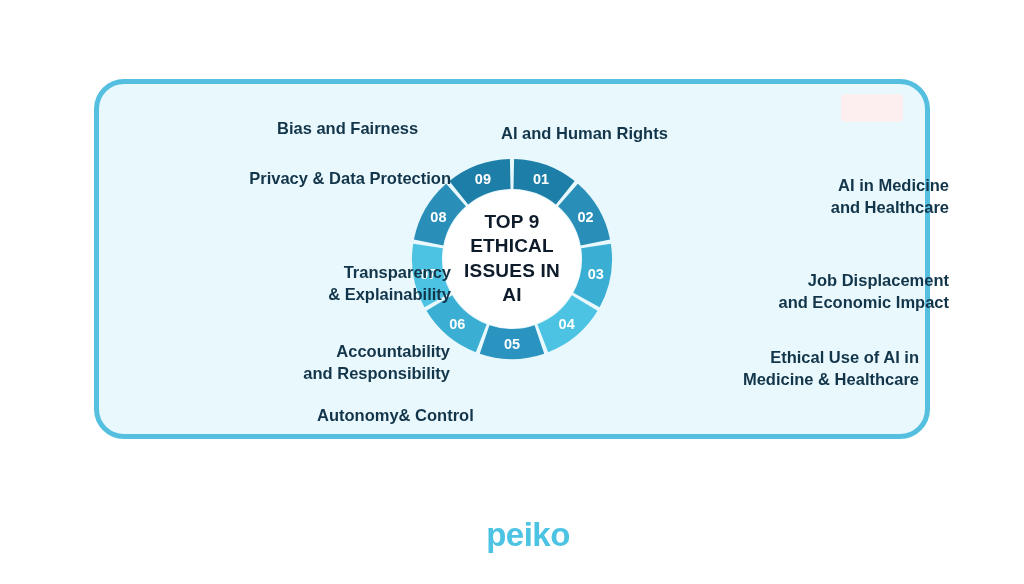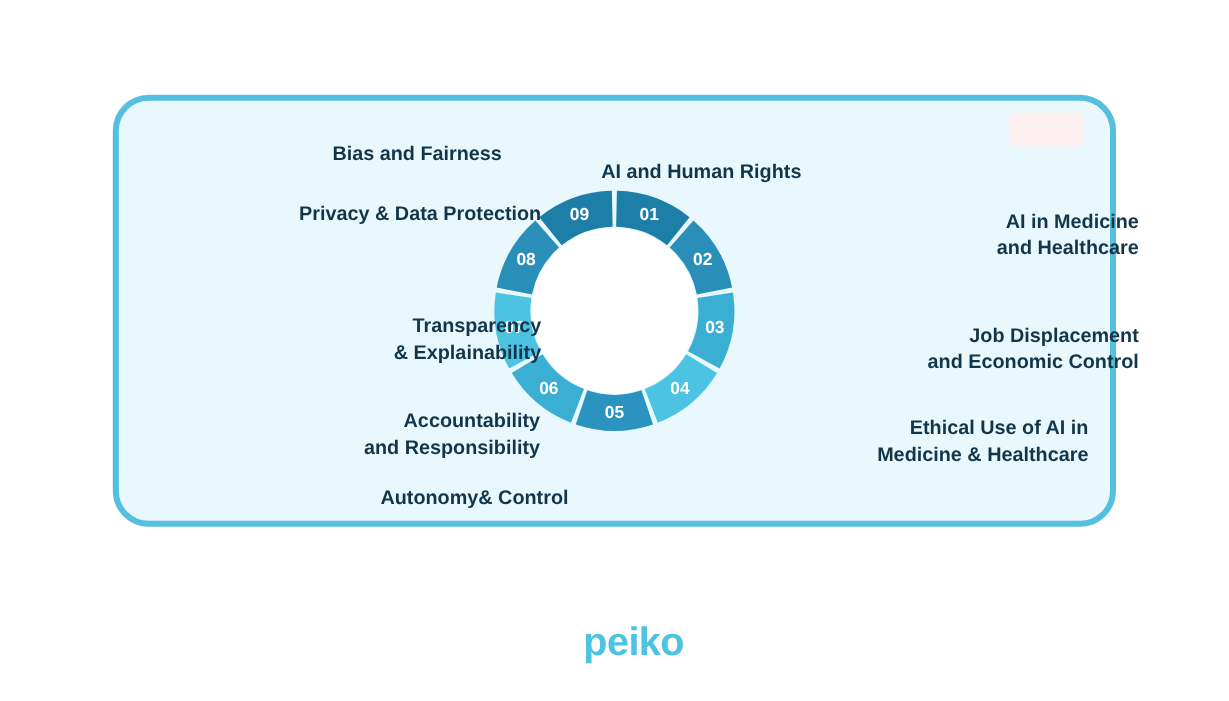--- a/index.html
+++ b/index.html
@@ -85,24 +85,24 @@
   .label.left  { text-align: right; }
   .label.center { text-align: left; }
 
   
   #label-01 { left: 178px; top: 33px;  width: 260px; }
   #label-02 { left: 52px;  top: 83px; width: 300px; }
   #label-03 { left: 92px;  top: 177px; width: 260px; }
   #label-04 { left: 91px;  top: 256px; width: 260px; }
   #label-05 { left: 218px; top: 320px; width: 260px; }
   
-  #label-06 { left: 508px; top: 262px; width: 300px; }
+  #label-06 { left: 520px; top: 262px; width: 300px; }
   #label-07 { left: 550px; top: 185px; width: 300px; }
   #label-08 { left: 550px; top: 90px;  width: 300px; }
-  #label-09 { left: 402px; top: 48px;  width: 300px; }
+  #label-09 { left: 402px; top: 38px;  width: 300px; }
 
   
   #footer-logo {
     position: absolute;
     left: 0;
     top: 516px;
     width: 1024px;
     text-align: center;
     padding-left: 16px;
   }
@@ -151,33 +151,37 @@
           <text x="75.36305317664414" y="195.11377766511313" class="seg-num" text-anchor="middle" dominant-baseline="central">06</text>
           <path d="M 42.36933199561366 178.17536741017156 A 100 100 0 0 1 31.17716185534472 114.70141637159618 L 60.824013298741306 119.29099146011733 A 70 70 0 0 0 68.65853239692956 163.7227571871201 Z" fill="#4cc3e3"></path>
           <text x="46.29134099396232" y="144.76009510168907" class="seg-num" text-anchor="middle" dominant-baseline="central">07</text>
           <path d="M 31.90448446508084 110.57656487800283 A 100 100 0 0 1 64.13105398813197 54.75850911042755 L 83.89173779169238 77.33095637729929 A 70 70 0 0 0 61.333139125556585 116.40359541460198 Z" fill="#2a8fb8"></path>
           <text x="56.38784067832272" y="87.5" class="seg-num" text-anchor="middle" dominant-baseline="central">08</text>
           <path d="M 67.33961886355397 52.066203506852574 A 100 100 0 0 1 127.90575801166433 30.02193165251545 L 128.53403060816504 60.01535215676081 A 70 70 0 0 0 86.13773320448777 75.4463424547968 Z" fill="#1d7fa8"></path>
           <text x="100.92828781731811" y="50.126127233197806" class="seg-num" text-anchor="middle" dominant-baseline="central">09</text>
         </g>
       <circle cx="130" cy="130" r="69" fill="#ffffff"></circle>
     </svg>
+    <div id="donut-center-text">TOP 9
+ETHICAL
+ISSUES IN
+AI</div>
   </div>
 
   <div class="label center" id="label-01">Bias and Fairness</div>
   <div class="label left" id="label-02">Privacy &amp; Data Protection</div>
   <div class="label left" id="label-03">Transparency
 &amp; Explainability</div>
   <div class="label left" id="label-04">Accountability
 and Responsibility</div>
   <div class="label center" id="label-05">Autonomy&amp; Control</div>
   <div class="label right" id="label-06">Ethical Use of AI in
 Medicine &amp; Healthcare</div>
   <div class="label right" id="label-07">Job Displacement
-and Economic Control</div>
+and Economic Impact</div>
   <div class="label right" id="label-08">AI in Medicine
 and Healthcare</div>
   <div class="label center" id="label-09">AI and Human Rights</div>
 
 </div>
 
 <div id="footer-logo">
   <span id="logo-text">peiko</span>
   <span id="logo-dot"></span>
 </div>

